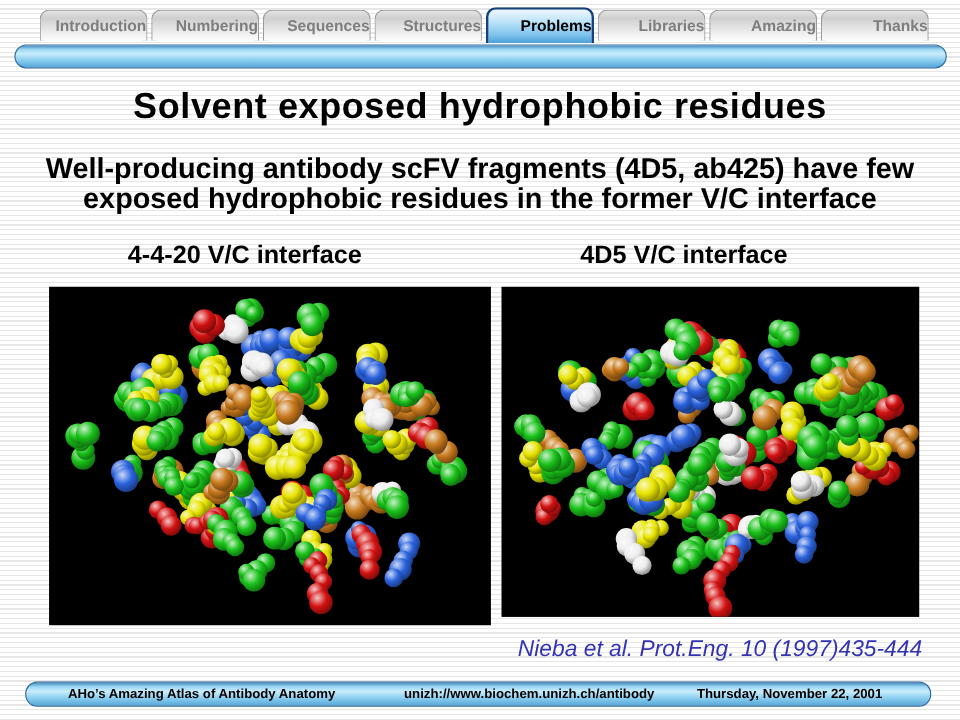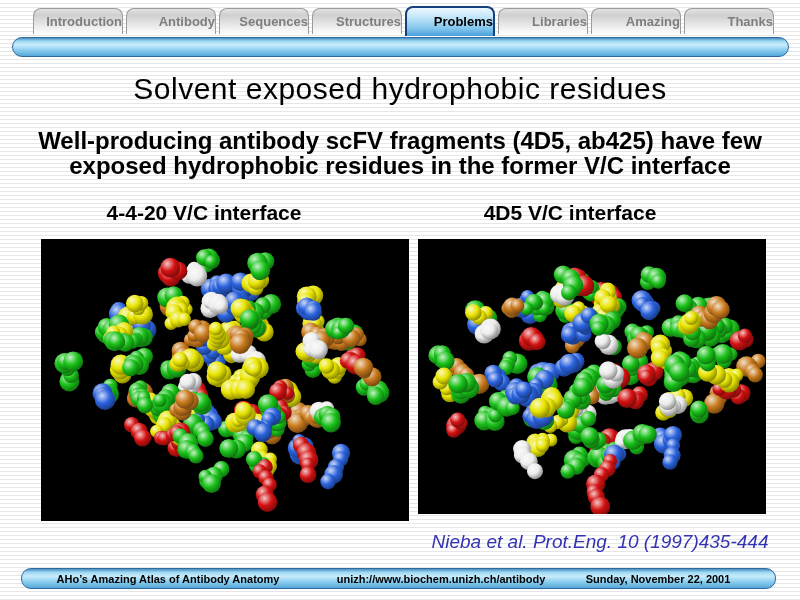--- a/index.html
+++ b/index.html
@@ -30,41 +30,41 @@
     background:linear-gradient(180deg,#4a8fc0 0%,#9ed9f4 18%,#c9ecfb 38%,#8fd0f0 65%,#55a8da 100%);
   }
   .bar-top{left:12px;right:11px;top:37px;height:20px;}
   .bar-footer{left:21px;right:24px;top:568px;height:21px;font-size:11px;font-weight:bold;color:#000;}
   .bar-footer span{position:absolute;top:50%;transform:translate(-50%,-50%);white-space:nowrap;}
   .foot-site{left:146px;}
   .foot-url{left:419px;}
   .foot-date{left:636px;}
   
   .title{position:absolute;top:72px;left:0;width:100%;text-align:center;
-    font-size:30px;font-weight:normal;color:#000;letter-spacing:0.5px;}
+    font-size:30px;font-weight:bold;color:#000;letter-spacing:0.5px;}
   .subtitle{position:absolute;top:128px;left:0;width:100%;text-align:center;
     font-size:24px;font-weight:bold;color:#000;line-height:25px;}
   .caption{position:absolute;top:201px;font-size:21px;font-weight:bold;color:#000;text-align:center;}
   .cap-left{left:20px;width:368px;}
   .cap-right{left:400px;width:340px;}
   .citation{position:absolute;top:531px;left:408px;width:384px;text-align:center;
     font-size:19px;font-style:italic;color:#3333b3;}
   
   .mol{position:absolute;background:#000;display:block;}
   .mol-left{left:41px;top:239px;width:368px;height:282px;}
   .mol-right{left:418px;top:239px;width:348px;height:275px;}
 </style>
 </head>
 <body>
 
 <div class="stage">
 
   <div class="tabs-row">
       <div class="tab">Introduction</div>
-      <div class="tab">Antibody</div>
+      <div class="tab">Numbering</div>
       <div class="tab">Sequences</div>
       <div class="tab">Structures</div>
       <div class="tab active">Problems</div>
       <div class="tab">Libraries</div>
       <div class="tab">Amazing</div>
       <div class="tab">Thanks</div>
     </div>
 
   <div class="pill bar-top"></div>
 
@@ -1176,16 +1176,16 @@
       <circle cx="104.5" cy="215.9" r="8.6" fill="url(#mol-rightg5)"></circle>
       <circle cx="110.9" cy="222.4" r="8.8" fill="url(#mol-rightg5)"></circle>
       <circle cx="117.0" cy="232.2" r="8.0" fill="url(#mol-rightg5)"></circle>
     </svg>
 
   <div class="citation">Nieba et al. Prot.Eng. 10 (1997)435-444</div>
 
   <div class="pill bar-footer">
     <span class="foot-site">AHo’s Amazing Atlas of Antibody Anatomy</span>
     <span class="foot-url">unizh://www.biochem.unizh.ch/antibody</span>
-    <span class="foot-date">Sunday, November 22, 2001</span>
+    <span class="foot-date">Thursday, November 22, 2001</span>
   </div>
 
 </div>
 
 </body></html>

